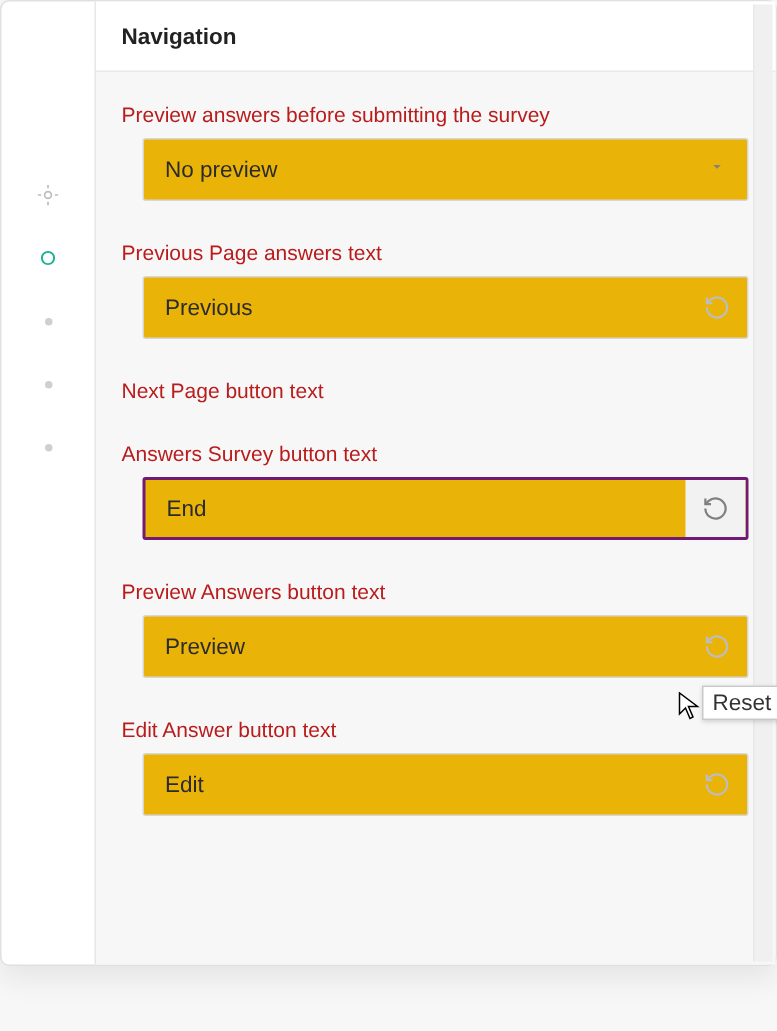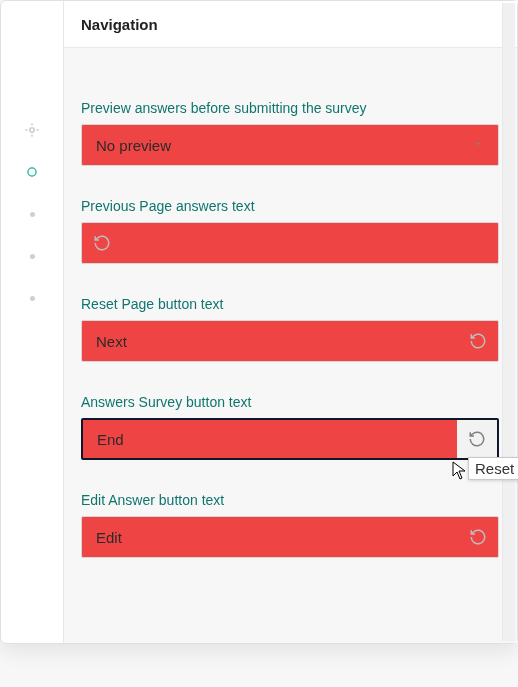--- a/index.html
+++ b/index.html
@@ -8,27 +8,27 @@
   .vline { position: absolute; left: 62px; top: 0; bottom: 0; width: 1px; background: #e7e7e7; }
   .rail { width: 62px; padding-top: 120px; display: flex; flex-direction: column; align-items: center; gap: 24px; }
   .rail-item { width: 18px; height: 18px; display: flex; align-items: center; justify-content: center; color: #bdbdbd; cursor: pointer; }
   .rail-item.active { color: #19b394; }
   .rail-dot { width: 5px; height: 5px; border-radius: 50%; background: #cfcfcf; }
   .panel { flex: 1; display: flex; flex-direction: column; min-width: 0; }
   .section-header { height: 47px; border-bottom: 1px solid #eaeaea; padding: 0 18px; display: flex; align-items: center; background: #fff; }
   .section-header h2 { font-size: 15px; font-weight: 600; color: #222; }
   .section-body { flex: 1; padding: 20px 18px 0 18px; background: #f7f7f7; overflow: hidden; }
   .field { margin-bottom: 26px; }
-  .field-label { font-size: 14px; color: #0f766e; margin-bottom: 8px; display: block; margin-top: 32px; }
-  .control { position: relative; height: 42px; border: 1px solid #d7d7d7; background: #ef4444; border-radius: 2px; display: flex; align-items: center; }
+  .field-label { font-size: 14px; color: #b91c1c; margin-bottom: 8px; display: block; }
+  .control { position: relative; height: 42px; border: 1px solid #d7d7d7; background: #eab308; border-radius: 2px; display: flex; align-items: center; margin-left: 14px; }
   .control.select { padding: 0 14px; cursor: pointer; }
   .control.select .value { font-size: 15px; color: #2b2b2b; flex: 1; }
   .control.select .caret { color: #808080; }
   .control.text input { border: none; outline: none; height: 100%; flex: 1; padding: 0 14px; font-size: 15px; color: #2b2b2b; background: transparent; font-family: inherit; }
-  .control.focused { border: 2px solid #0f172a; }
+  .control.focused { border: 2px solid #701a75; }
   .control.focused .reset-btn { background: #f2f2f2; }
   .reset-btn { width: 40px; height: 100%; display: flex; align-items: center; justify-content: center; color: #bdbdbd; cursor: pointer; }
   .reset-btn svg { width: 18px; height: 18px; }
   .cursor { position: absolute; left: 451px; top: 460px; pointer-events: none; }
   .tooltip { position: absolute; left: 467px; top: 456px; background: #fff; border: 1px solid #c9c9c9; padding: 2px 6px; font-size: 15px; color: #333; box-shadow: 0 1px 3px rgba(0,0,0,0.15); }
   .scrollbar-gutter { position: absolute; right: 2px; top: 2px; bottom: 2px; width: 13px; background: #f0f0f0; border-left: 1px solid #e8e8e8; }
 </style>
 </head>
 <body>
 
@@ -76,55 +76,59 @@
             <svg viewBox="0 0 24 24" width="12" height="12" fill="currentColor">
                 <path d="M7 10l5 5 5-5z"></path>
               </svg>
           </span>
         </div>
       </div>
 
       <div class="field">
         <label class="field-label">Previous Page answers text</label>
         <div class="control text">
+          <input type="text" value="Previous" style="">
           <div class="reset-btn">
             <svg viewBox="0 0 24 24" fill="none" stroke="currentColor" stroke-width="2">
                 <path d="M3 12a9 9 0 1 0 3-6.7L3 8"></path>
                 <polyline points="3 3 3 8 8 8"></polyline>
               </svg>
           </div>
         </div>
       </div>
 
       <div class="field">
-        <label class="field-label">Reset Page button text</label>
-        <div class="control text">
-          <input type="text" value="Next" style="">
-          <div class="reset-btn">
-            <svg viewBox="0 0 24 24" fill="none" stroke="currentColor" stroke-width="2">
-                <path d="M3 12a9 9 0 1 0 3-6.7L3 8"></path>
-                <polyline points="3 3 3 8 8 8"></polyline>
-              </svg>
-          </div>
-        </div>
+        <label class="field-label">Next Page button text</label>
       </div>
 
       <div class="field">
         <label class="field-label">Answers Survey button text</label>
         <div class="control text focused">
           <input type="text" value="End" style="">
           <div class="reset-btn">
             <svg viewBox="0 0 24 24" fill="none" stroke="#808080" stroke-width="2">
                 <path d="M3 12a9 9 0 1 0 3-6.7L3 8"></path>
                 <polyline points="3 3 3 8 8 8"></polyline>
               </svg>
           </div>
         </div>
       </div>
 
+      <div class="field">
+        <label class="field-label">Preview Answers button text</label>
+        <div class="control text">
+          <input type="text" value="Preview" style="">
+          <div class="reset-btn">
+            <svg viewBox="0 0 24 24" fill="none" stroke="currentColor" stroke-width="2">
+                <path d="M3 12a9 9 0 1 0 3-6.7L3 8"></path>
+                <polyline points="3 3 3 8 8 8"></polyline>
+              </svg>
+          </div>
+        </div>
+      </div>
 
       <div class="field">
         <label class="field-label">Edit Answer button text</label>
         <div class="control text">
           <input type="text" value="Edit" style="">
           <div class="reset-btn">
             <svg viewBox="0 0 24 24" fill="none" stroke="currentColor" stroke-width="2">
                 <path d="M3 12a9 9 0 1 0 3-6.7L3 8"></path>
                 <polyline points="3 3 3 8 8 8"></polyline>
               </svg>

